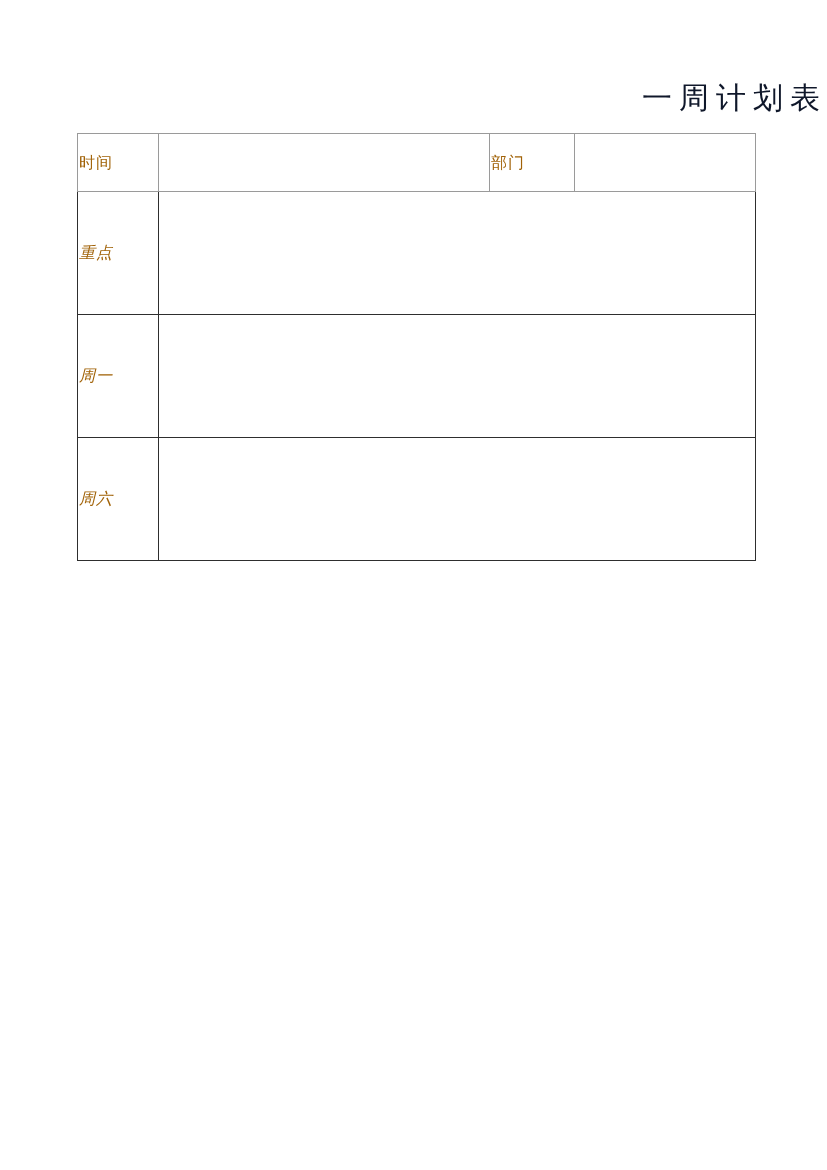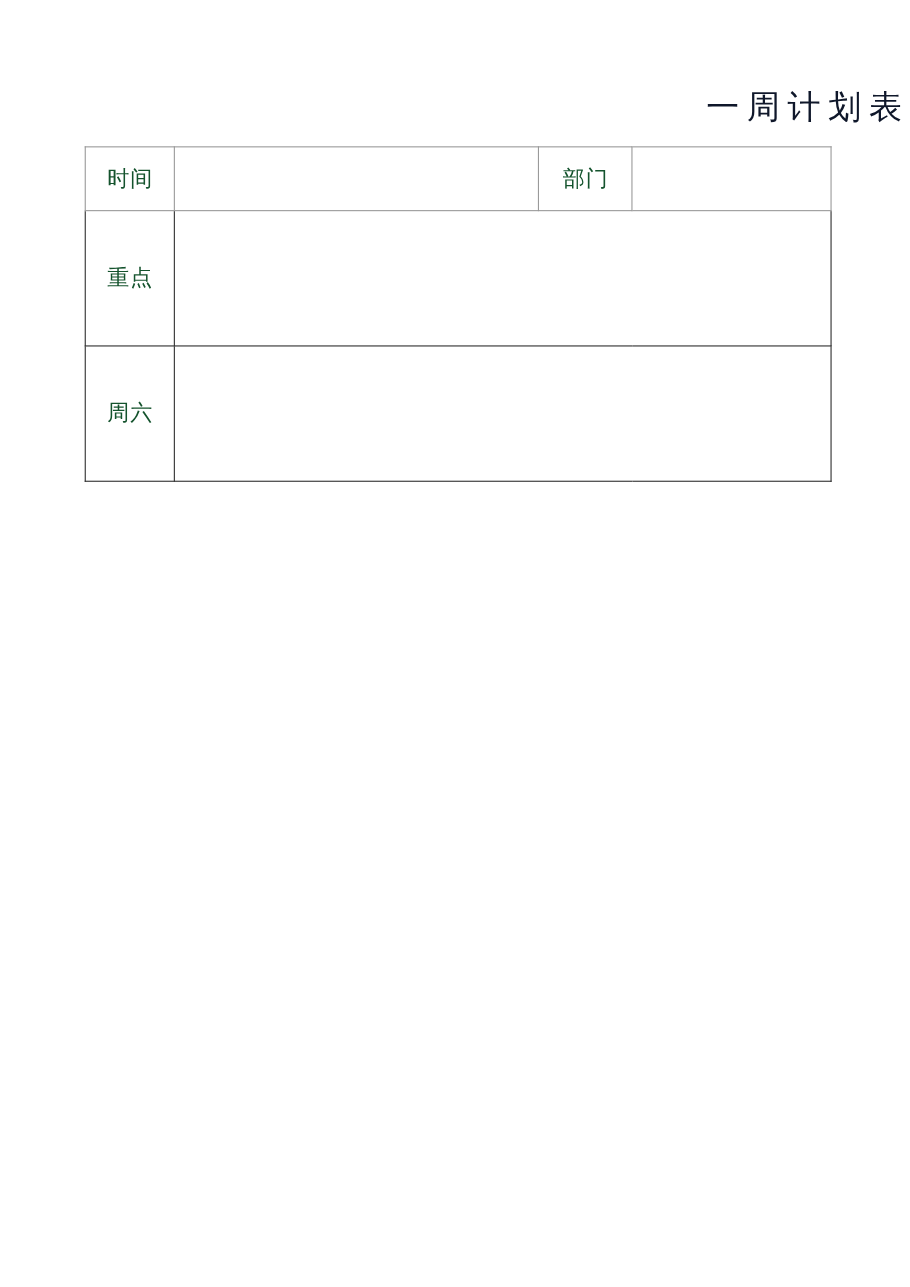--- a/index.html
+++ b/index.html
@@ -45,44 +45,45 @@
     top: 133px;
     width: 678px;
     border-collapse: collapse;
     table-layout: fixed;
   }
 
   .plan-table td {
     padding: 0;
     margin: 0;
     vertical-align: middle;
-    text-align: center;
-    font-size: 20px;
+    text-align: left;
+    font-size: 16px;
     line-height: 22px;
-    color: #14532d;
+    color: #a16207;
     letter-spacing: 1px;
     text-indent: 1px;
   }
 
   
   .head-row td {
     height: 57px;
     border-top: 1px solid #9a9a9a;
     border-bottom: 1px solid #9a9a9a;
     border-left: 1px solid #9a9a9a;
     border-right: 1px solid #9a9a9a;
   }
 
   
   .body-row td {
     height: 122px;
     border-top: 1.6px solid #2e2e2e;
     border-bottom: 1.6px solid #2e2e2e;
     border-left: 1.6px solid #2e2e2e;
     border-right: 1.6px solid #2e2e2e;
+    font-style: italic;
   }
 
   .col-label   { width: 81px;  }
   .col-wide    { width: 331px; }
   .col-dept    { width: 85px;  }
   .col-deptval { width: 181px; }
 
   .blank-cell { color: transparent; }
 </style>
 </head>
@@ -106,20 +107,24 @@
         <td class="blank-cell"></td>
         <td>部门</td>
         <td class="blank-cell"></td>
       </tr>
 
       <tr class="body-row">
         <td>重点</td>
         <td class="blank-cell" colspan="3"></td>
       </tr>
 
+      <tr class="body-row">
+        <td>周一</td>
+        <td class="blank-cell" colspan="3"></td>
+      </tr>
 
 
 
 
 
       <tr class="body-row">
         <td>周六</td>
         <td class="blank-cell" colspan="3"></td>
       </tr>
 

